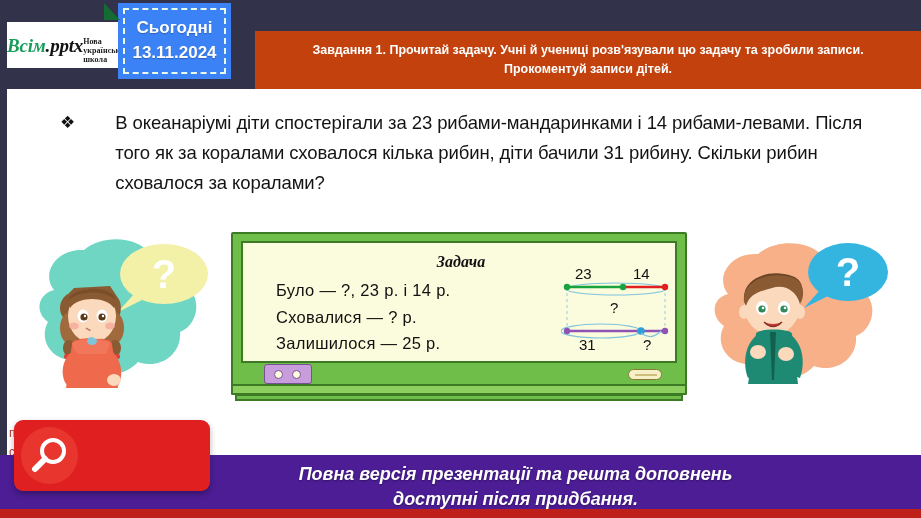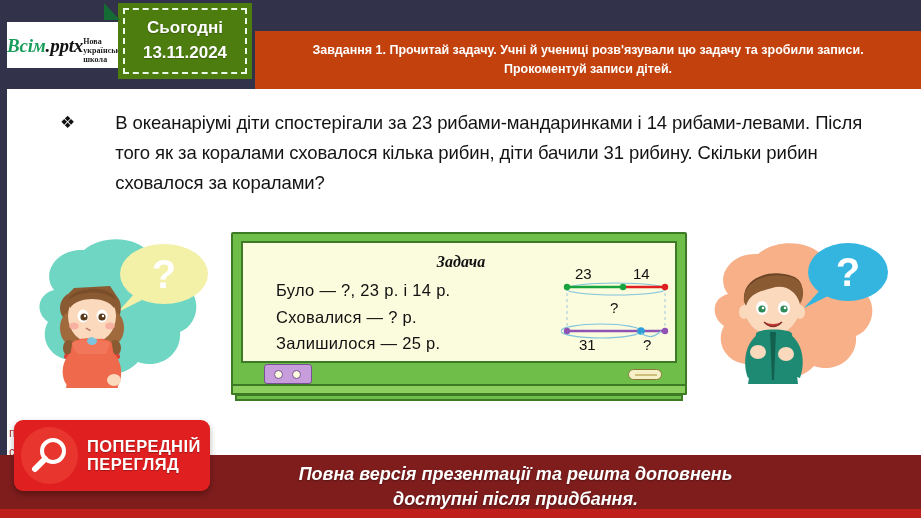--- a/index.html
+++ b/index.html
@@ -51,22 +51,22 @@
     font-weight: bold;
     font-size: 8px;
     color: #1b1b1b;
     margin-top: 10px;
     letter-spacing: 0.1px;
   }
 
   
   .date-badge {
     position: absolute; left: 118px; top: 3px;
-    width: 134px; height: 76px;
-    background: #4d7c0f;
+    width: 113px; height: 76px;
+    background: #3b82f6;
     z-index: 20;
     display: flex; flex-direction: column;
     align-items: center; justify-content: center;
   }
   .date-badge::after {
     content: "";
     position: absolute;
     left: 5px; top: 5px; right: 5px; bottom: 5px;
     border: 2px dashed #eafbe9;
   }
@@ -266,21 +266,21 @@
     color: #ffffff;
     font-weight: bold;
     font-size: 16.5px;
     line-height: 1.08;
     letter-spacing: 0.4px;
     text-shadow: 0 1px 1px rgba(0,0,0,.3);
   }
   .bottom-banner {
     position: absolute; left: 0; top: 455px;
     width: 921px; height: 63px;
-    background: #7f1d1d;
+    background: #4c1d95;
     z-index: 35;
     display: flex; align-items: center; justify-content: center;
   }
   .bottom-banner::after {
     content: "";
     position: absolute; left: 0; bottom: 0;
     width: 921px; height: 9px;
     background: #bf1f1a;
   }
   .banner-text {
@@ -459,19 +459,15 @@
     </div>
   </div>
 
   <div class="preview-badge">
     <div class="mag-circle">
       <svg width="39" height="39" viewBox="0 0 39 39">
         <circle cx="23" cy="15" r="11" fill="none" stroke="#ffffff" stroke-width="4"></circle>
         <line x1="15" y1="23" x2="5" y2="33" stroke="#ffffff" stroke-width="6" stroke-linecap="round"></line>
       </svg>
     </div>
-    <div class="preview-words">
-      <div>ПОПЕРЕДНІЙ</div>
-      <div>ПЕРЕГЛЯД</div>
-    </div>
   </div>
 
 </div>
 
 </body></html>

